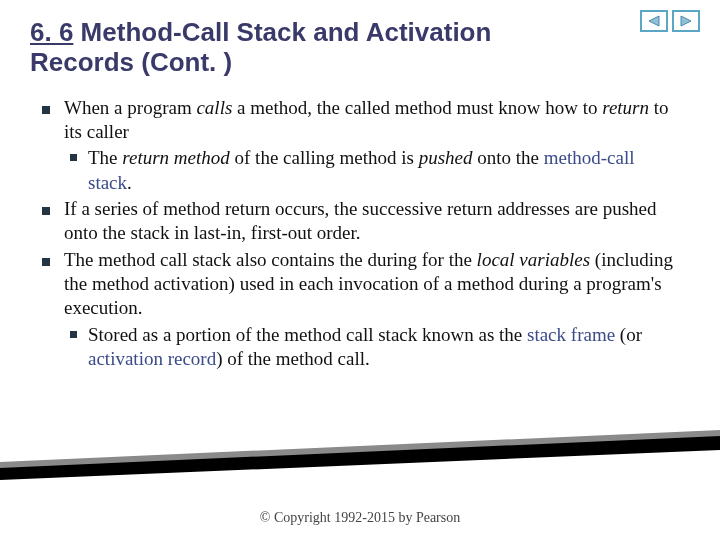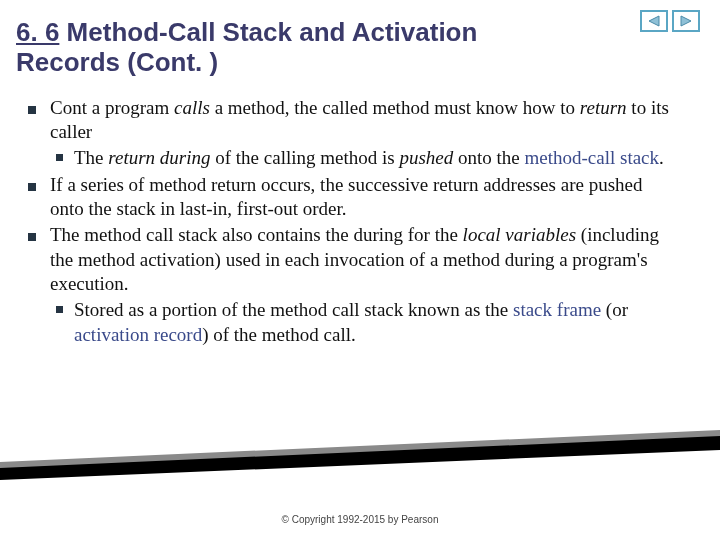--- a/index.html
+++ b/index.html
@@ -5,21 +5,21 @@
   * { margin: 0; padding: 0; box-sizing: border-box; }
   body {
     width: 720px;
     height: 540px;
     background: #fff;
     font-family: "Times New Roman", Times, serif;
     position: relative;
     overflow: hidden;
   }
   .slide {
-    padding: 18px 30px 0 16px;
+    padding: 18px 30px 0 30px;
     width: 100%;
     height: 100%;
     position: relative;
   }
   .nav-arrows {
     position: absolute;
     top: 10px;
     right: 20px;
     display: flex;
     gap: 4px;
@@ -90,22 +90,22 @@
     width: 100%;
     height: 70px;
     pointer-events: none;
   }
   .footer {
     position: absolute;
     bottom: 14px;
     left: 0;
     width: 100%;
     text-align: center;
-    font-family: Liberation Sans, sans-serif;
-    font-size: 10px;
+    font-family: Liberation Serif, serif;
+    font-size: 14px;
     color: #444;
     line-height: 1.25;
   }
 </style>
 </head>
 <body>
 
 <div class="slide">
 
   <div class="nav-arrows">
@@ -121,22 +121,22 @@
     </div>
   </div>
 
   <h1 class="title">
     <span class="underlined">6. 6</span>
     <span>Method-Call Stack and Activation Records (Cont. )</span>
   </h1>
 
   <div class="content">
     <ul class="bullets">
-        <li><span>Cont a program </span><span class="italic">calls</span><span> a method, the called method must know how to </span><span class="italic">return</span><span> to its caller</span><ul class="sub">
-            <li><span>The </span><span class="italic">return during</span><span> of the calling method is </span><span class="italic">pushed</span><span> onto the </span><span class="accent">method-call stack</span><span>.</span></li>
+        <li><span>When a program </span><span class="italic">calls</span><span> a method, the called method must know how to </span><span class="italic">return</span><span> to its caller</span><ul class="sub">
+            <li><span>The </span><span class="italic">return method</span><span> of the calling method is </span><span class="italic">pushed</span><span> onto the </span><span class="accent">method-call stack</span><span>.</span></li>
           </ul></li>
         <li><span>If a series of method return occurs, the successive return addresses are pushed onto the stack in last-in, first-out order.</span></li>
         <li><span>The method call stack also contains the during for the </span><span class="italic">local variables</span><span> (including the method activation) used in each invocation of a method during a program's execution.</span><ul class="sub">
             <li><span>Stored as a portion of the method call stack known as the  </span><span class="accent">stack frame</span><span> (or </span><span class="accent">activation record</span><span>) of the method call.</span></li>
           </ul></li>
       </ul>
   </div>
 
   <svg class="wedge" viewBox="0 0 720 70" preserveAspectRatio="none">
     <polygon points="0,52 720,20 720,28 0,60" fill="#8a8a8a"></polygon>

